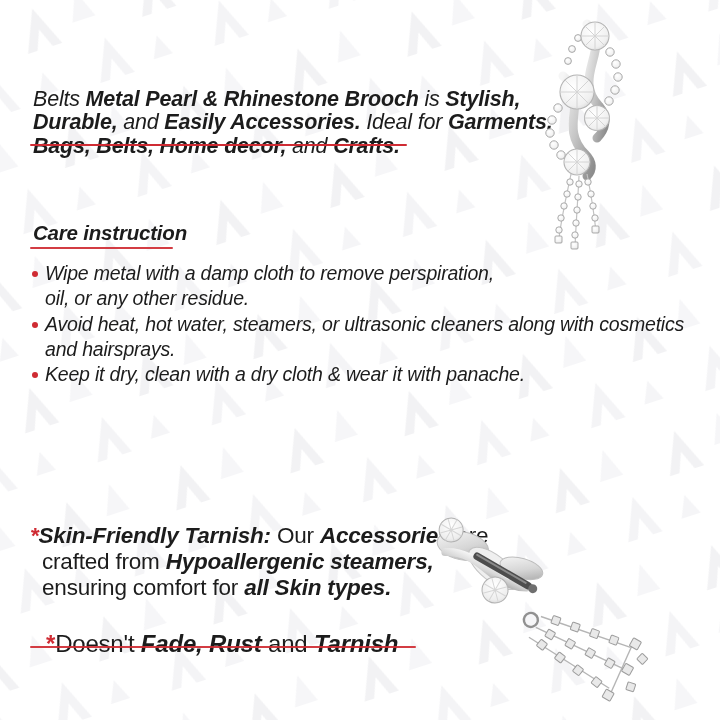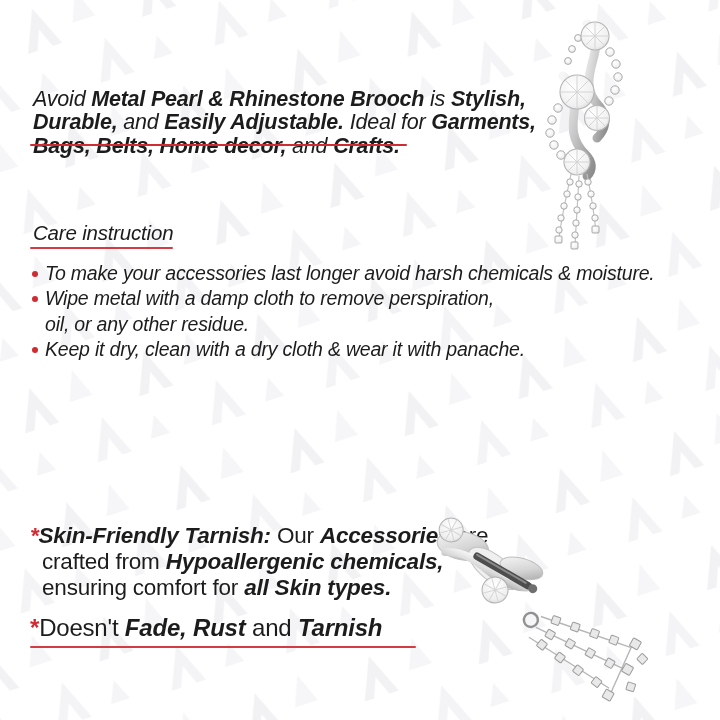--- a/index.html
+++ b/index.html
@@ -23,21 +23,21 @@
   .intro{
     left:33px;top:66px;width:560px;
     font-size:21.5px;line-height:23.8px;white-space:pre-line;
     letter-spacing:-0.2px;
   }
   .redline{position:absolute;height:2px;background:var(--red);border-radius:1px;}
   .redline.thin{height:1.6px;opacity:.92;}
 
   .care-heading{
     left:33px;top:221px;
-    font-size:20.5px;font-weight:400;font-style:italic;letter-spacing:-0.2px;
+    font-size:20.5px;font-weight:700;font-style:italic;letter-spacing:-0.2px;
   }
   .care-list{
     left:30px;top:261px;width:668px;
     list-style:none;margin:0;padding:0;
   }
   .care-list li{
     position:relative;padding-left:15px;
     font-style:italic;font-size:19.5px;line-height:25.3px;
     white-space:pre-line;letter-spacing:-0.2px;
   }
@@ -67,40 +67,41 @@
       <path d="M70,110 L88,68 L106,110 L96,110 L88,90 L80,110 Z" fill="#f4f4f6"></path>
       <path d="M62,44 L74,14 L86,44 Z" fill="#f6f6f8"></path>
       <path d="M8,104 L18,82 L28,104 Z" fill="#f5f5f7"></path>
     </pattern>
   </defs>
   <rect width="720" height="720" fill="url(#wm)"></rect>
 </svg>
 
 <div class="page">
 
-  <p class="abs intro"><span class="s-i">Avoid </span><span class="s-bi">Metal Pearl &amp; Rhinestone Brooch</span><span class="s-i"> is </span><span class="s-bi">Stylish,
-Durable,</span><span class="s-i"> and </span><span class="s-bi">Easily Adjustable.</span><span class="s-i"> Ideal for </span><span class="s-bi">Garments,
+  <p class="abs intro"><span class="s-i">Belts </span><span class="s-bi">Metal Pearl &amp; Rhinestone Brooch</span><span class="s-i"> is </span><span class="s-bi">Stylish,
+Durable,</span><span class="s-i"> and </span><span class="s-bi">Easily Accessories.</span><span class="s-i"> Ideal for </span><span class="s-bi">Garments,
 Bags, Belts, Home decor,</span><span class="s-i"> and </span><span class="s-bi">Crafts.</span></p>
   <div class="redline" style="left:30px;top:144px;width:377px;"></div>
 
   <h2 class="abs care-heading" style="margin:0;">Care instruction</h2>
   <div class="redline thin" style="left:30px;top:247px;width:143px;"></div>
 
   <ul class="abs care-list">
-    <li>To make your accessories last longer avoid harsh chemicals &amp; moisture.</li>
     <li>Wipe metal with a damp cloth to remove perspiration,
 oil, or any other residue.</li>
+    <li>Avoid heat, hot water, steamers, or ultrasonic cleaners along with cosmetics
+and hairsprays.</li>
     <li>Keep it dry, clean with a dry cloth &amp; wear it with panache.</li>
   </ul>
 
   <p class="abs skin" style="margin:0;"><span class="s-red-bi">*</span><span class="s-bi">Skin-Friendly Tarnish:</span><span class="s-u"> Our </span><span class="s-bi">Accessories</span><span class="s-u"> are
-crafted from </span><span class="s-bi">Hypoallergenic chemicals,</span><span class="s-u">
+crafted from </span><span class="s-bi">Hypoallergenic steamers,</span><span class="s-u">
 ensuring comfort for </span><span class="s-bi">all Skin types.</span></p>
 
-  <p class="abs claim" style="margin:0;"><span class="s-red">*</span><span class="s-u">Doesn't </span><span class="s-bi">Fade, Rust</span><span class="s-u"> and </span><span class="s-bi">Tarnish</span></p>
+  <p class="abs claim" style="margin:16px;"><span class="s-red">*</span><span class="s-u">Doesn't </span><span class="s-bi">Fade, Rust</span><span class="s-u"> and </span><span class="s-bi">Tarnish</span></p>
   <div class="redline thin" style="left:30px;top:646px;width:386px;"></div>
 
   <svg class="abs photo" style="left:531px;top:14px;" width="116" height="244" viewBox="0 0 116 244" xmlns="http://www.w3.org/2000/svg">
     <defs>
       <linearGradient id="sil" x1="0" y1="0" x2="1" y2="1">
         <stop offset="0" stop-color="#f6f6f6"></stop>
           <stop offset="0.5" stop-color="#c7c7c7"></stop>
           <stop offset="1" stop-color="#8d8d8d"></stop>
       </linearGradient>
       <radialGradient id="gemfill" cx="0.4" cy="0.35" r="0.8">

